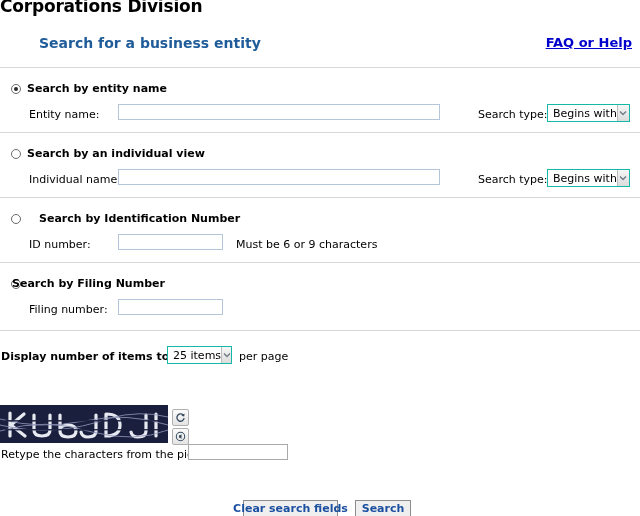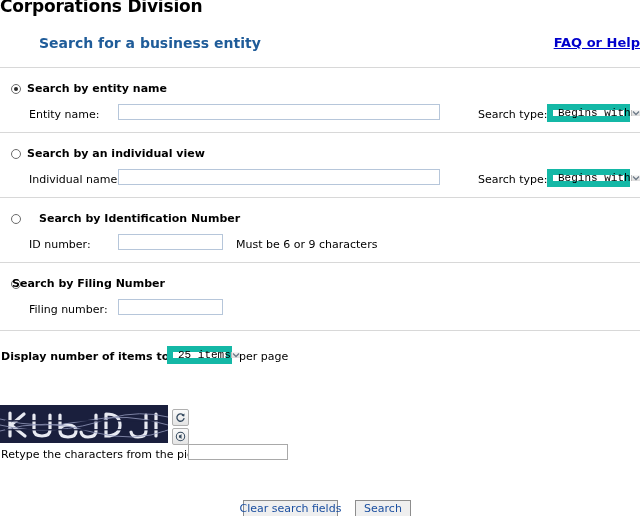--- a/index.html
+++ b/index.html
@@ -33,21 +33,21 @@
     left: 0px;
     top: 35px;
     font-size: 14px;
     font-weight: bold;
     color: #1f5c99;
     white-space: nowrap;
     padding-left: 39px;
   }
   .faq-link {
     position: absolute;
-    right: 0px;
+    right: 8px;
     top: 35px;
     font-size: 13px;
     font-weight: bold;
     color: #0000cc;
     text-decoration: underline;
     white-space: nowrap;
     cursor: pointer;
   }
 
   
@@ -112,27 +112,26 @@
     font-size: 11px;
     color: #000000;
     white-space: nowrap;
     text-align: right;
   }
 
   
   .select-wrap {
     position: absolute;
     height: 18px;
-    border: 6px solid #14b8a6;
+    border: 1px solid #14b8a6;
     background: #ffffff;
     box-sizing: border-box;
     display: flex;
     align-items: center;
     cursor: pointer;
-    font-family: Liberation Mono, monospace;
   }
   .select-text {
     flex: 1;
     padding-left: 5px;
     font-size: 11px;
     color: #000000;
     white-space: nowrap;
   }
   .select-arrow {
     width: 15px;
@@ -177,21 +176,21 @@
     position: absolute;
     height: 17px;
     border: 1px solid #8d8d8d;
     background: #efefef;
     box-sizing: border-box;
     display: flex;
     align-items: center;
     justify-content: center;
     font-family: "DejaVu Sans", "Liberation Sans", sans-serif;
     font-size: 11px;
-    font-weight: normal;
+    font-weight: bold;
     color: #1b4fa0;
     white-space: nowrap;
     cursor: pointer;
     padding: 0 5px;
   }
 </style>
 </head>
 <body>
 
 <div class="page-title">Corporations Division</div>

